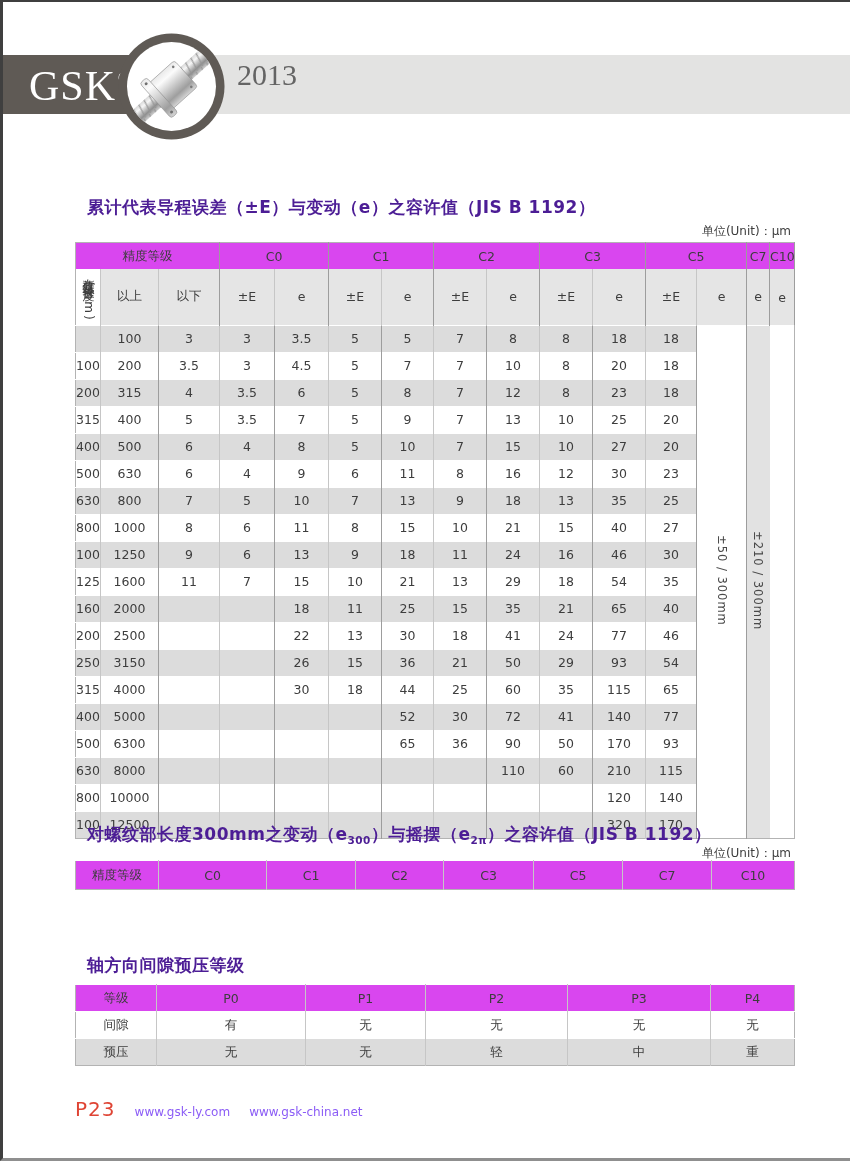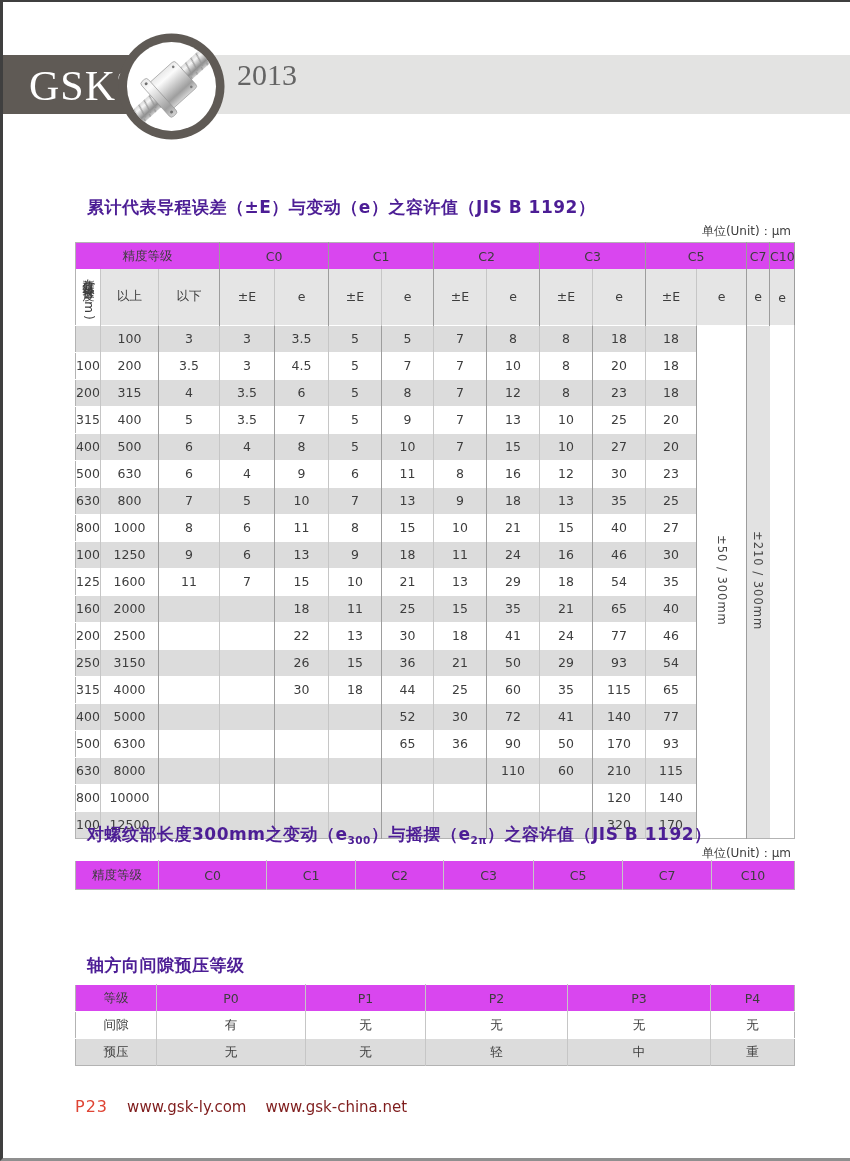--- a/index.html
+++ b/index.html
@@ -42,22 +42,22 @@
   #t3 tbody td,#t3 thead th{height:26px;border-top:1px solid #fff;}
   .vcell{background:#fff !important;}
   .vtext{writing-mode:vertical-rl;text-orientation:mixed;display:inline-block;
          letter-spacing:2px;font-size:12px;color:#3d3d3d;}
   .vnum{writing-mode:vertical-rl;text-orientation:sideways;display:inline-block;
         letter-spacing:1px;font-size:11.5px;color:#4a4a4a;}
   .c7cell{background:#ffffff !important;}
   .c10cell{background:#e2e2e2 !important;}
   
   .footer{position:absolute;left:72px;top:1095px;}
-  .pageno{color:#df4434;font-size:16px;letter-spacing:1px;}
-  .url{color:#7f1d1d;font-size:15px;margin-left:14px;}
+  .pageno{color:#df4434;font-size:20px;letter-spacing:1px;}
+  .url{color:#8b5cf6;font-size:12px;margin-left:14px;}
 </style>
 </head>
 <body>
 
 <div class="page">
 
   <div class="band-light"></div>
   <div class="band-dark"></div>
   <div class="gsk"><span>GSK</span><span class="reg">®</span></div>
 

